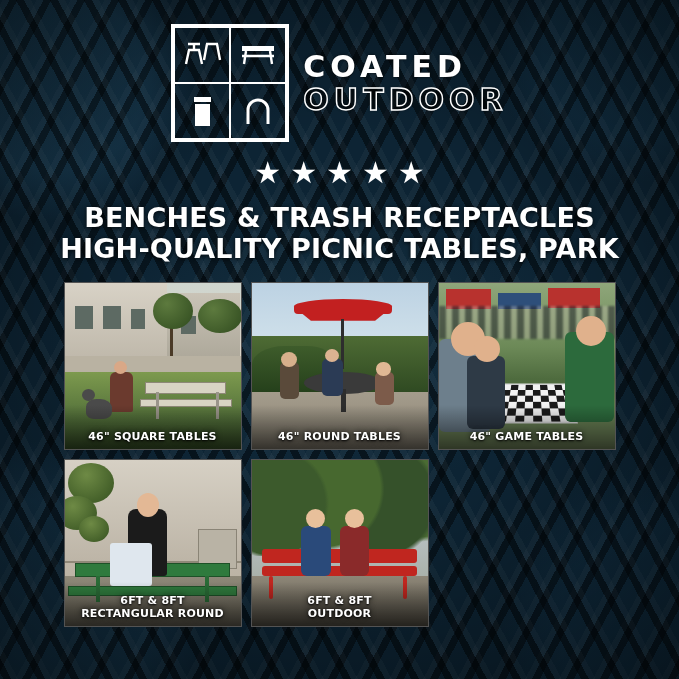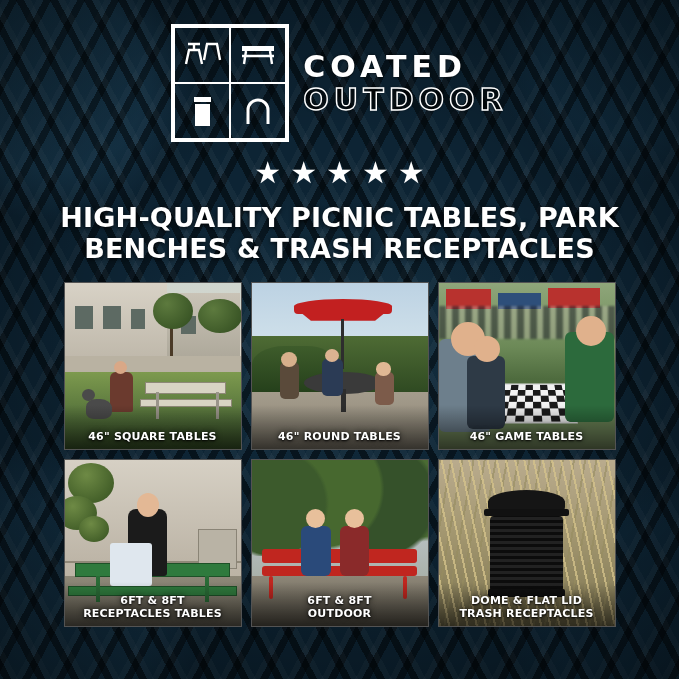--- a/index.html
+++ b/index.html
@@ -257,22 +257,22 @@
 
     <div class="stars">
       <span>★</span>
       <span>★</span>
       <span>★</span>
       <span>★</span>
       <span>★</span>
     </div>
 
     <div class="headline">
+      <div>BENCHES &amp; TRASH RECEPTACLES</div>
       <div>HIGH-QUALITY PICNIC TABLES, PARK</div>
-      <div>BENCHES &amp; TRASH RECEPTACLES</div>
     </div>
 
     <div class="grid">
 
       <div class="tile">
         <div class="photo">
           <div class="s1-sky"></div>
           <div class="s1-bldg2"></div>
           <div class="s1-bldg"></div>
           <div class="s1-win" style="left:6%;top:14%;width:10%;height:14%;"></div>
@@ -362,21 +362,21 @@
           <div class="s4-table" style="left:2%;top:76%;width:96%;height:6%;"></div>
           <div class="s4-leg" style="left:18%;top:70%;width:4px;height:16%;"></div>
           <div class="s4-leg" style="left:80%;top:70%;width:4px;height:16%;"></div>
 
           <div class="s4-person" style="left:36%;top:30%;width:22%;height:40%;"></div>
           <div class="s4-head" style="left:41%;top:20%;width:22px;height:24px;"></div>
           <div class="s4-bag" style="left:26%;top:50%;width:24%;height:26%;"></div>
           <div class="scrim"></div>
           <div class="caption">
             <span>6FT &amp; 8FT</span><br>
-            <span>RECEPTACLES TABLES</span>
+            <span>RECTANGULAR ROUND</span>
           </div>
         </div>
       </div>
 
       <div class="tile">
         <div class="photo">
           <div class="s5-sky"></div>
           <div class="s5-trees"></div>
           <div class="s5-ground"></div>
 
@@ -391,31 +391,16 @@
           <div class="s5-person" style="left:50%;top:40%;width:17%;height:30%;background:#8a2a2a;"></div>
           <div class="s5-head" style="left:53%;top:30%;width:19px;height:19px;"></div>
           <div class="scrim"></div>
           <div class="caption">
             <span>6FT &amp; 8FT</span><br>
             <span>OUTDOOR</span>
           </div>
         </div>
       </div>
 
-      <div class="tile">
-        <div class="photo">
-          <div class="s6-bg"></div>
-          <div class="s6-grass"></div>
-          <div class="s6-dome" style="left:28%;top:18%;width:44%;height:14%;"></div>
-          <div class="s6-band" style="left:26%;top:30%;width:48%;height:4%;"></div>
-          <div class="s6-can" style="left:29%;top:34%;width:42%;height:46%;"></div>
-          <div class="s6-band" style="left:28%;top:78%;width:44%;height:5%;"></div>
-          <div class="scrim"></div>
-          <div class="caption">
-            <span>DOME &amp; FLAT LID</span><br>
-            <span>TRASH RECEPTACLES</span>
-          </div>
-        </div>
-      </div>
 
     </div>
   </div>
 </div>
 
 </body></html>

